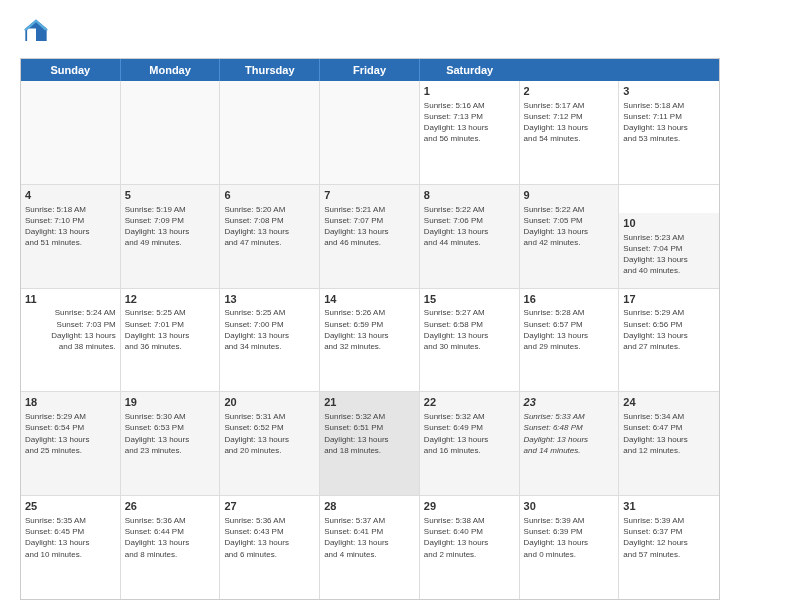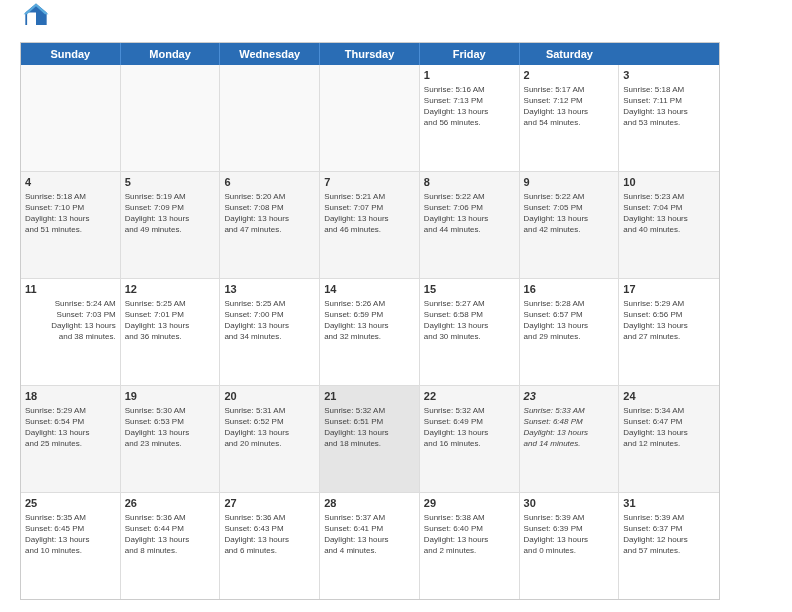--- a/index.html
+++ b/index.html
@@ -6,21 +6,21 @@
     body {
       font-family: Arial, sans-serif;
       background: #fff;
       width: 792px;
       height: 612px;
       overflow: hidden;
     }
     .page {
       width: 740px;
       height: 612px;
-      padding: 0 20px 12px 20px;
+      padding: 16px 20px 12px 20px;
       display: flex;
       flex-direction: column;
     }
     .header {
       display: flex;
       justify-content: space-between;
       align-items: flex-start;
       margin-bottom: 10px;
     }
     .logo {
@@ -135,21 +135,20 @@
     <div class="title-block">
       <div class="month-title"></div>
       <div class="subtitle"></div>
     </div>
   </div>
 
   <div class="calendar">
     <div class="cal-header">
     <div class="cal-header-cell">Sunday</div>
         <div class="cal-header-cell">Monday</div>
-        <div class="cal-header-cell">Wednesday</div>
         <div class="cal-header-cell">Thursday</div>
         <div class="cal-header-cell">Friday</div>
         <div class="cal-header-cell">Saturday</div>
       </div>
     <div class="cal-body">
     <div class="cal-row">
           <div class="cal-cell empty"></div>
           <div class="cal-cell empty"></div>
           <div class="cal-cell empty"></div>
           <div class="cal-cell empty"></div>
@@ -211,21 +210,21 @@
 Daylight: 13 hours
 and 44 minutes.</div>
           </div>
           <div class="cal-cell" style="background: rgb(245, 245, 245);">
             <span class="day-num">9</span>
             <div class="day-info" style="white-space: pre-line;">Sunrise: 5:22 AM
 Sunset: 7:05 PM
 Daylight: 13 hours
 and 42 minutes.</div>
           </div>
-          <div class="cal-cell" style="background: rgb(245, 245, 245);">
+          <div class="cal-cell" style="background: rgb(245, 245, 245); margin-top: 28px;">
             <span class="day-num">10</span>
             <div class="day-info" style="white-space: pre-line;">Sunrise: 5:23 AM
 Sunset: 7:04 PM
 Daylight: 13 hours
 and 40 minutes.</div>
           </div>
         </div>
         <div class="cal-row">
           <div class="cal-cell">
             <span class="day-num">11</span>

